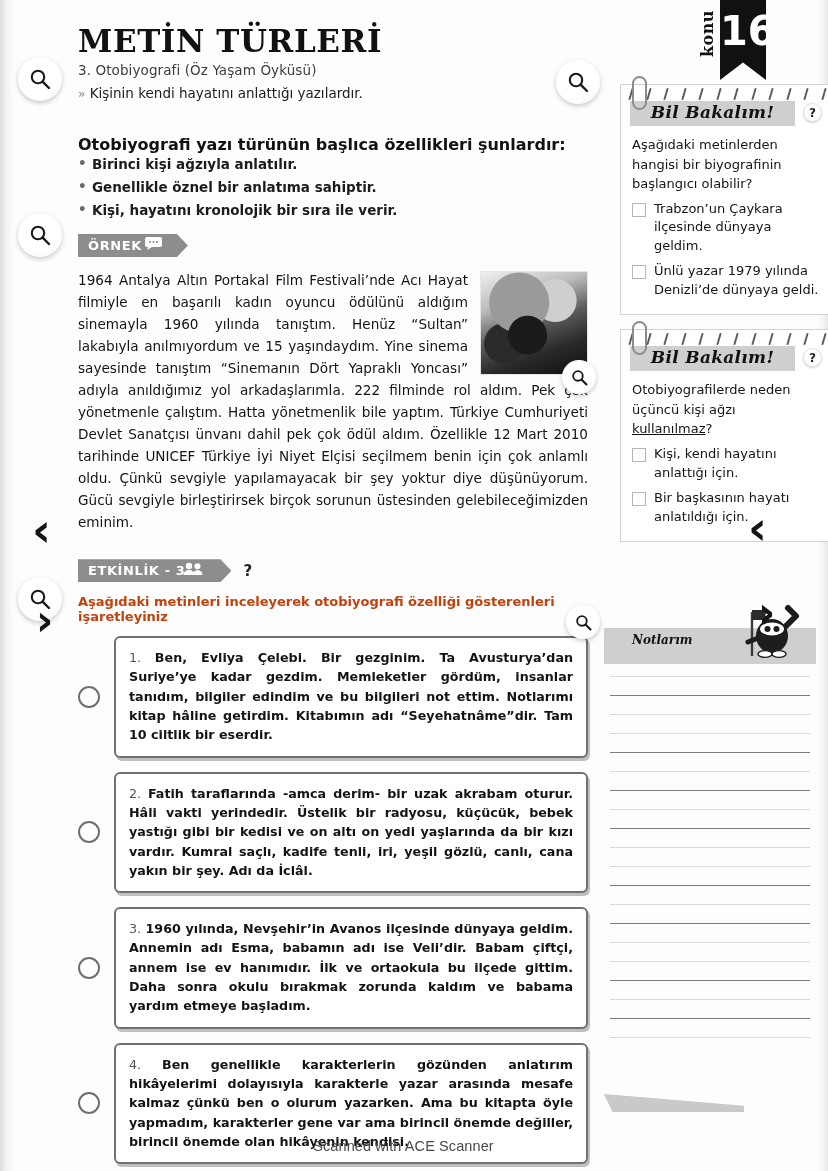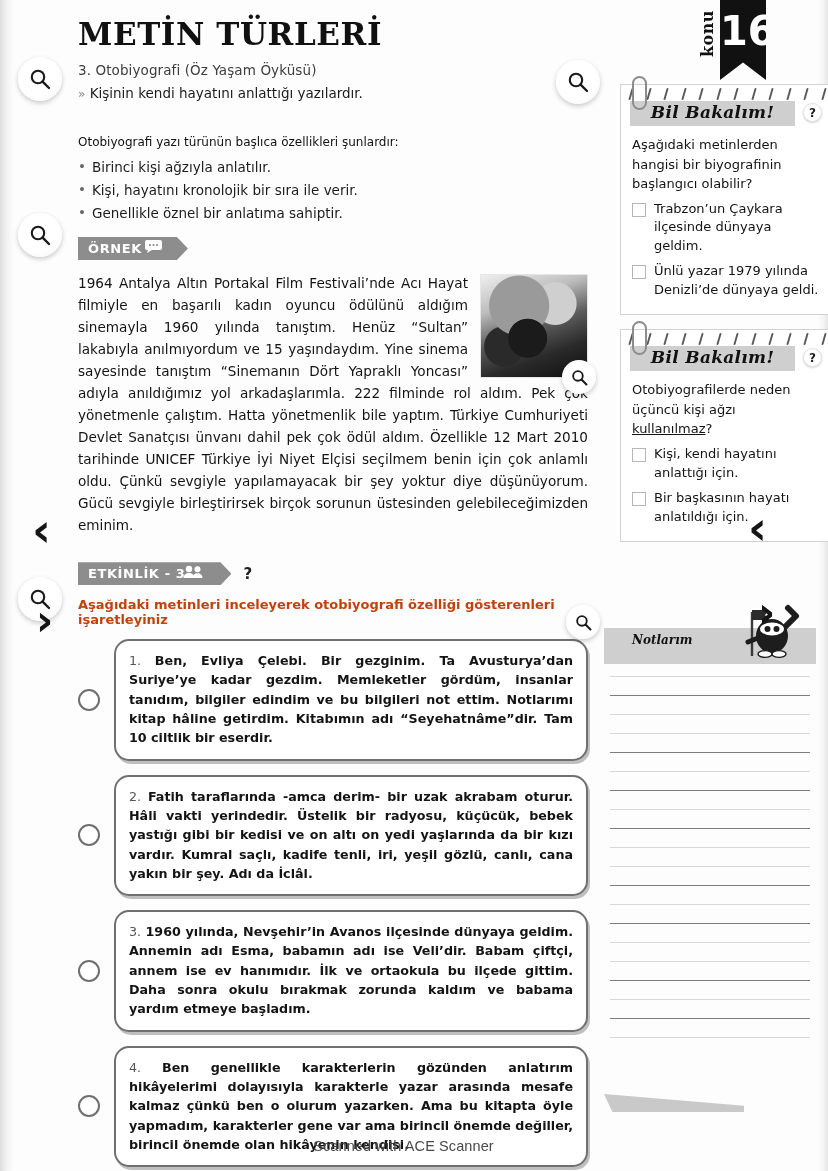--- a/index.html
+++ b/index.html
@@ -45,35 +45,35 @@
     position: absolute; left: 22px; top: 0; width: 46px; height: 80px;
     background: #111;
     clip-path: polygon(0 0, 100% 0, 100% 100%, 50% 78%, 0 100%);
     color: #fff;
     font-family: "DejaVu Sans", "Liberation Sans", sans-serif;
     font-weight: 700; font-size: 40px; line-height: 62px; text-align: center;
   }
 
   
   .title {
-    position: absolute; left: 78px; top: 16px;
+    position: absolute; left: 78px; top: 23px;
     font-family: "DejaVu Serif", "Liberation Serif", serif;
     font-weight: 700; font-size: 31px; letter-spacing: .6px;
     color: #111;
   }
 
   
   .col-left { position: absolute; left: 78px; top: 62px; width: 510px; }
   .sub-head {
     font-size: 13.5px; color: #3d3d3d; letter-spacing: .1px; margin-bottom: 7px;
   }
   .def-line { font-size: 13.5px; color: #1c1c1c; margin-bottom: 34px; }
   .def-line .gt { color: #8a8a8a; font-size: 12px; }
-  .bold-head { font-size: 12px; font-weight: 400; color: #111; margin-bottom: 10px; }
-  .bullets { list-style: none; margin: 0 0 16px 0; padding: 0; }
+  .bold-head { font-size: 16px; font-weight: 700; color: #111; margin-bottom: 2px; }
+  .bullets { list-style: none; margin: 0 0 16px 0; padding: 0; font-weight: bold; }
   .bullets li {
     font-size: 13.5px; color: #1c1c1c; margin-bottom: 7px; padding-left: 14px; position: relative;
   }
   .bullets li::before {
     content: "•"; position: absolute; left: 0; top: -1px; color: #6a6a6a;
   }
 
   
   .badge {
     display: inline-block; position: relative;
@@ -109,21 +109,21 @@
   .exercise-intro {
     font-size: 13px; font-weight: 700; color: #c2410c; margin: 2px 0 12px 0;
   }
   .qbox-row { display: flex; align-items: center; gap: 14px; margin-bottom: 14px; }
   .radio {
     width: 22px; height: 22px; border: 2px solid #6f6f6f; border-radius: 50%;
     flex: 0 0 22px; background: #fff;
   }
   .qbox {
     flex: 1 1 auto;
-    border: 2px solid #707070; border-radius: 15px;
+    border: 2px solid #707070; border-radius: 6px;
     padding: 10px 13px 11px 13px;
     background: #fff;
     box-shadow: 2px 3px 0 0 rgba(90,90,90,.38);
     font-size: 12.7px; line-height: 1.52; color: #141414; text-align: justify;
   }
   .qnum { color: #555; font-weight: 400; }
   .qbox b { font-weight: 700; }
 
   
   .col-right { position: absolute; left: 620px; top: 84px; width: 212px; }
@@ -236,22 +236,22 @@
   <div class="col-left">
     <div class="sub-head">3. Otobiyografi (Öz Yaşam Öyküsü)</div>
     <div class="def-line">
       <span class="gt">»</span>
       <span>Kişinin kendi hayatını anlattığı yazılardır.</span>
     </div>
 
     <div class="bold-head">Otobiyografi yazı türünün başlıca özellikleri şunlardır:</div>
     <ul class="bullets">
       <li>Birinci kişi ağzıyla anlatılır.</li>
+      <li>Genellikle öznel bir anlatıma sahiptir.</li>
       <li>Kişi, hayatını kronolojik bir sıra ile verir.</li>
-      <li>Genellikle öznel bir anlatıma sahiptir.</li>
     </ul>
 
     <div class="badge-row">
       <span class="badge wide">
         <span>ÖRNEK</span>
         <span class="badge-icon">
           <svg width="17" height="13" viewBox="0 0 17 13">
               <path d="M2 0h13a2 2 0 0 1 2 2v6a2 2 0 0 1-2 2H7l-5 3 1-3H2a2 2 0 0 1-2-2V2a2 2 0 0 1 2-2z" fill="#fff"></path>
               <circle cx="5" cy="5" r="1.1" fill="#8d8d8d"></circle>
               <circle cx="8.5" cy="5" r="1.1" fill="#8d8d8d"></circle>

